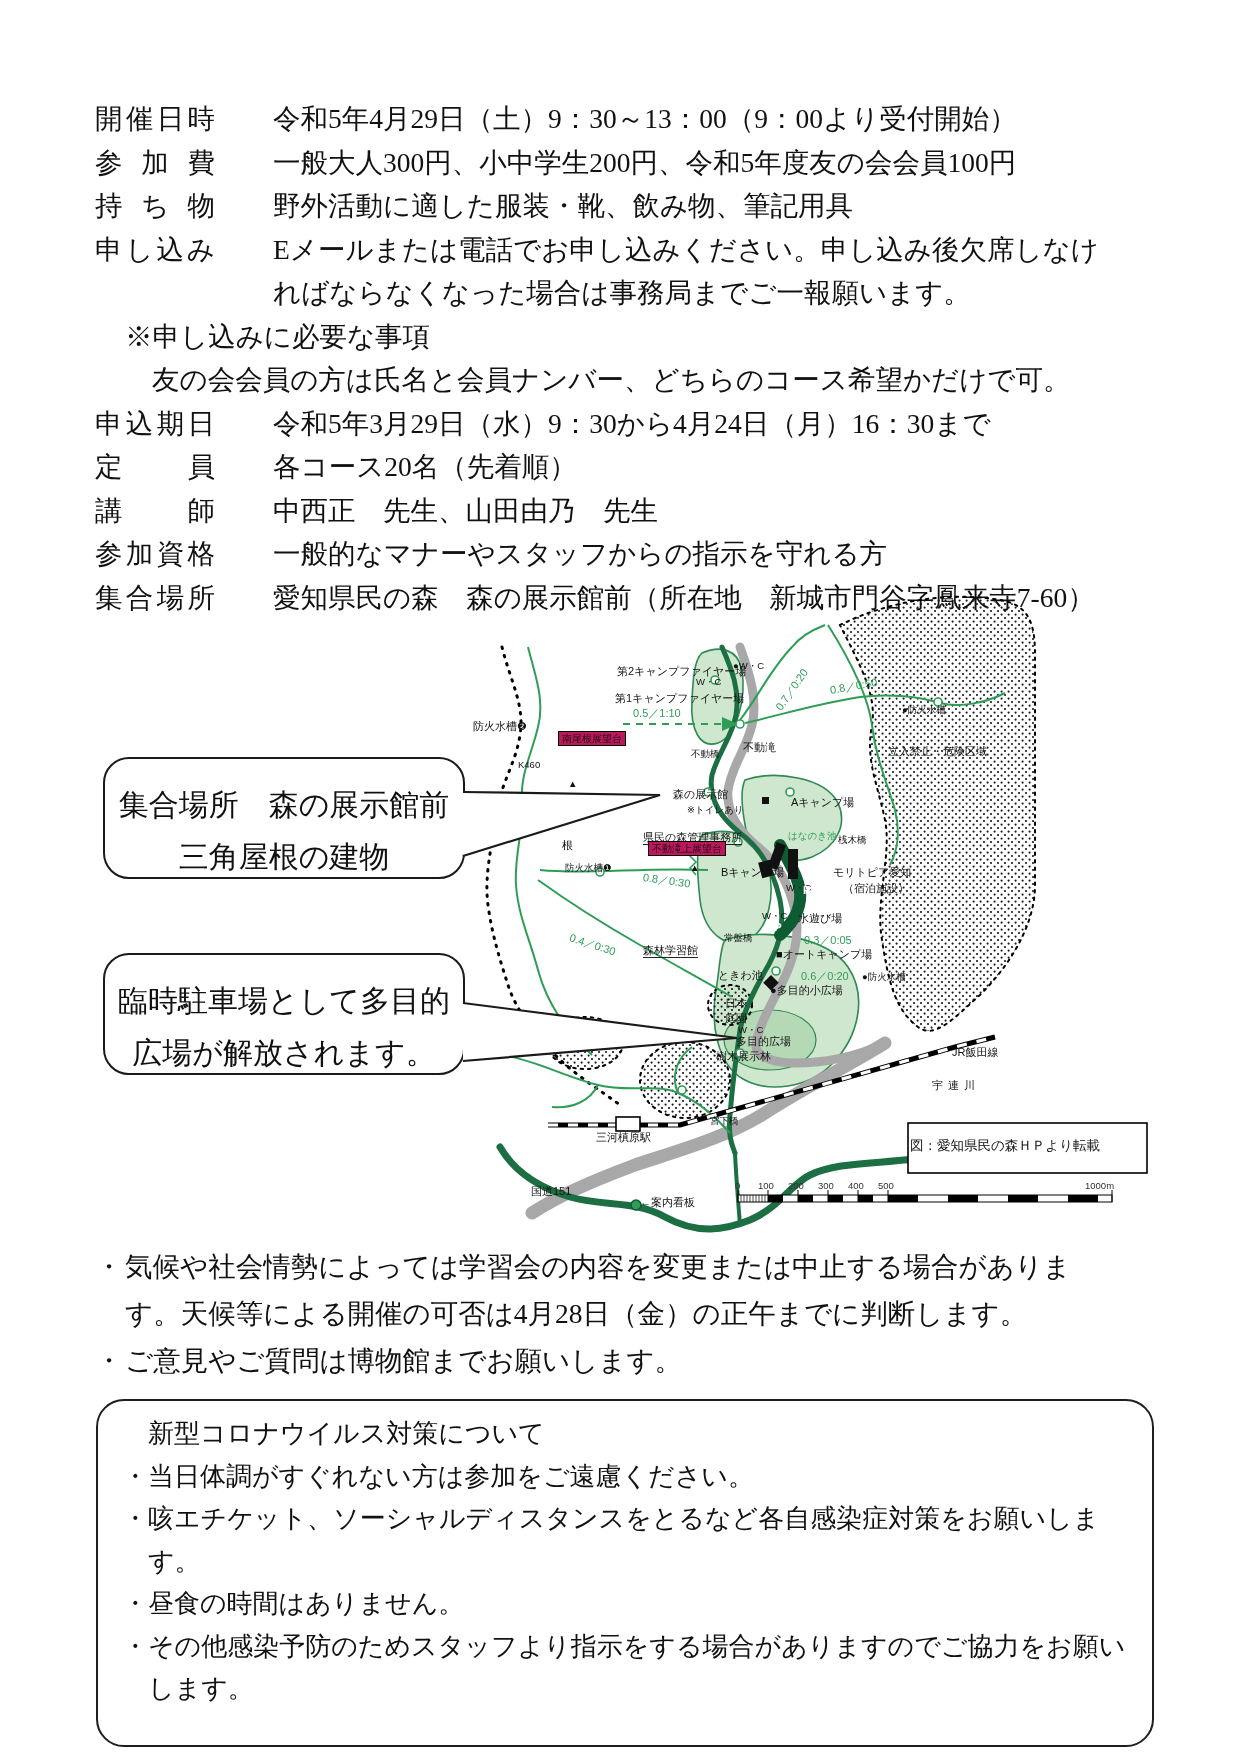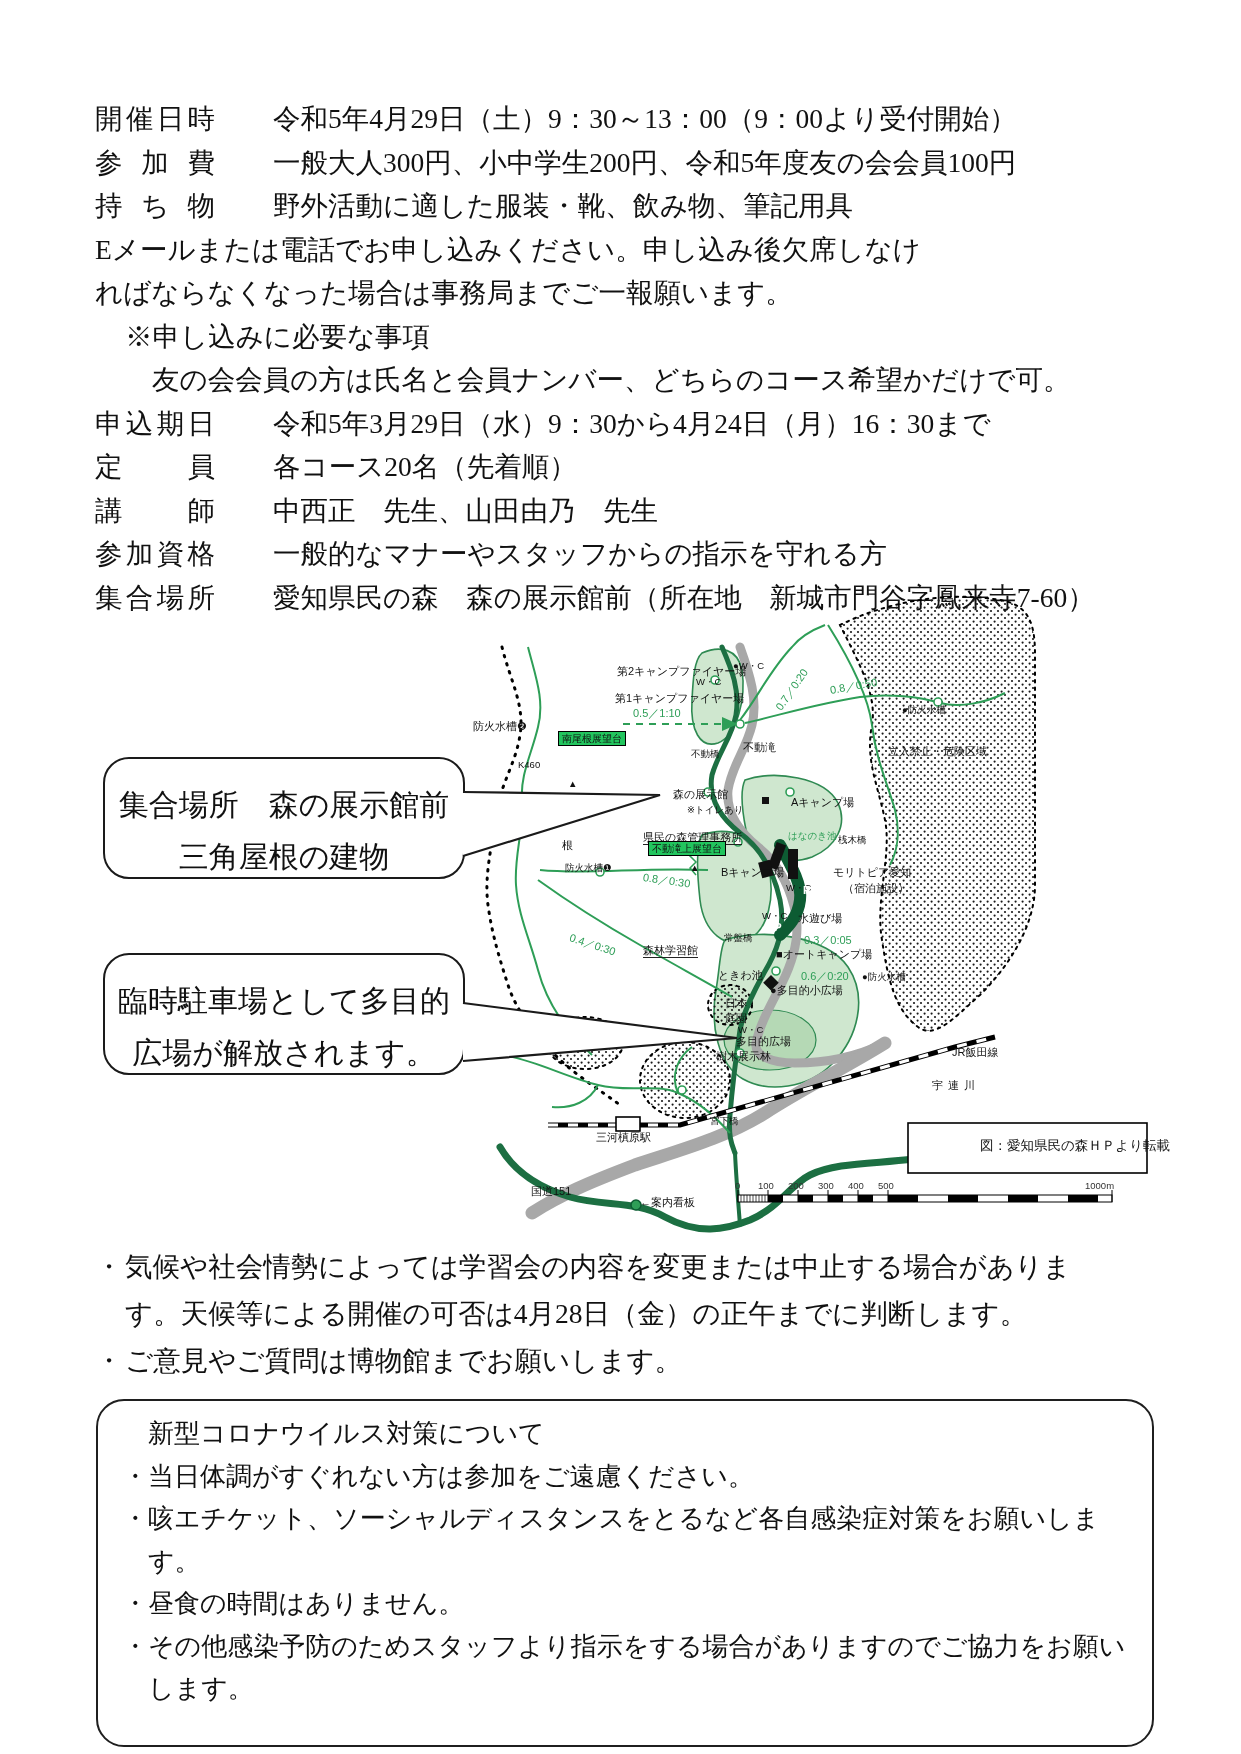--- a/index.html
+++ b/index.html
@@ -21,26 +21,26 @@
   .b1{left:103px;top:757px;width:362px;height:122px;}
   .b2{left:103px;top:953px;width:362px;height:122px;}
   
   svg.map{position:absolute;left:440px;top:585px;z-index:1;}
   .map-labels{position:absolute;left:440px;top:585px;width:712px;height:650px;z-index:2;
               font-family:"Liberation Sans","DejaVu Sans",sans-serif;}
   .ml{position:absolute;font-size:11px;line-height:1.1;white-space:nowrap;color:#111;transform-origin:left center;}
   .ml.g{color:#2e9e57;}
   .ml.gsm{color:#2e9e57;font-size:9.5px;}
   .ml.sm{font-size:9.5px;}
-  .ml.bx{border:1.2px solid #000;background:#22c55e;padding:1px 3px;font-size:10px;}
+  .ml.bx{border:1.2px solid #000;background:#be185d;padding:1px 3px;font-size:10px;}
   .ml.u{border-bottom:1.2px solid #222;padding-bottom:1px;}
   .ml.p{color:#fff;font-weight:bold;font-size:11.5px;}
   .ml.sc{font-size:9.5px;color:#333;}
   .ml.sp{letter-spacing:5px;}
-  .map-legend{position:absolute;left:470px;top:552px;width:260px;text-align:right;font-size:13.5px;
+  .map-legend{position:absolute;left:470px;top:552px;width:260px;text-align:left;font-size:13.5px;
               font-family:"Liberation Sans","DejaVu Sans",sans-serif;color:#111;}
   svg.tails{position:absolute;left:0;top:0;z-index:5;pointer-events:none;}
   
   .notes{position:absolute;left:95px;top:1243px;width:1062px;font-size:27.5px;line-height:47px;}
   .note-item{display:flex;}
   .bullet{flex:0 0 30px;}
   .ntext{max-width:960px;}
   
   .covid{position:absolute;left:96px;top:1399px;width:1058px;border:2.5px solid #1f1f1f;border-radius:28px;
          padding:12px 4px 34px 24px;font-size:26px;line-height:42.5px;box-sizing:border-box;background:#fff;}
@@ -61,20 +61,21 @@
     </div>
     <div class="row">
       <span class="lbl">参加費</span>
       <span class="val">一般大人300円、小中学生200円、令和5年度友の会会員100円</span>
     </div>
     <div class="row">
       <span class="lbl">持ち物</span>
       <span class="val">野外活動に適した服装・靴、飲み物、筆記用具</span>
     </div>
     <div class="row">
+      <span class="lbl">申し込み</span>
       <span class="val val-wrap">Eメールまたは電話でお申し込みください。申し込み後欠席しなければならなくなった場合は事務局までご一報願います。</span>
     </div>
     <div class="note-head">※申し込みに必要な事項</div>
     <div class="nl">友の会会員の方は氏名と会員ナンバー、どちらのコース希望かだけで可。</div>
     <div class="row">
       <span class="lbl">申込期日</span>
       <span class="val">令和5年3月29日（水）9：30から4月24日（月）16：30まで</span>
     </div>
     <div class="row">
       <span class="lbl">定員</span>

